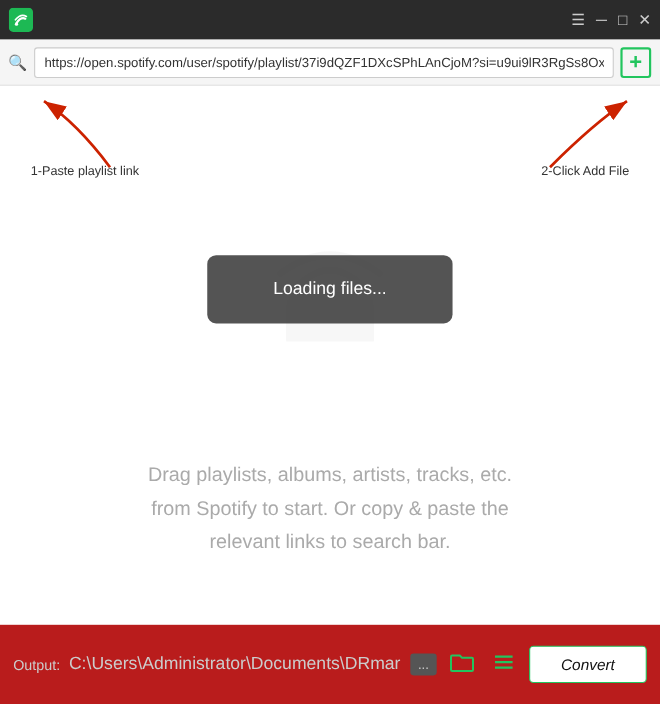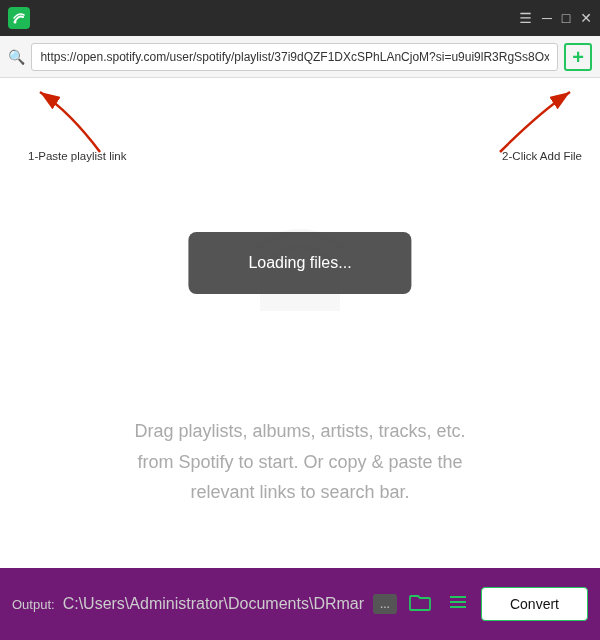--- a/index.html
+++ b/index.html
@@ -156,21 +156,21 @@
       color: #aaaaaa;
       font-size: 18px;
       line-height: 1.7;
       width: 340px;
     }
 
     
     .status-bar {
       width: 100%;
       height: 72px;
-      background: #701a75;
+      background: #b91c1c;
       display: flex;
       align-items: center;
       padding: 0 12px;
       gap: 8px;
       position: absolute;
       bottom: 0;
     }
 
     .output-label {
       color: #cccccc;
@@ -219,20 +219,21 @@
       background: #ffffff;
       border: 1px solid #22c55e;
       border-radius: 4px;
       color: #111;
       font-size: 14px;
       font-weight: 500;
       padding: 8px 28px;
       cursor: pointer;
       margin-left: auto;
       white-space: nowrap;
+      font-style: italic;
     }
   </style>
 </head>
 <body>
 
 <div class="title-bar">
   <div class="title-bar-left">
 
     <svg class="app-icon" viewBox="0 0 22 22" xmlns="http://www.w3.org/2000/svg">
       <rect width="22" height="22" rx="4" fill="#1db954"></rect>
@@ -270,21 +271,21 @@
   </div>
 
   <svg class="arrow-svg" style="position:absolute; top:4px; right:10px; width:130px; height:80px;" viewBox="0 0 130 80">
     <defs>
       <marker id="arrowhead2" markerWidth="8" markerHeight="6" refX="8" refY="3" orient="auto">
         <polygon points="0 0, 8 3, 0 6" fill="#cc2200"></polygon>
       </marker>
     </defs>
     <path d="M40,70 Q80,30 110,10" stroke="#cc2200" stroke-width="2.5" fill="none" marker-end="url(#arrowhead2)"></path>
   </svg>
-  <div style="position:absolute; top:68px; right:18px;">
+  <div style="position:absolute; top:68px; right:28px;">
     <span class="annotation-text">2-Click Add File</span>
   </div>
 
   <div class="streaming-icon" style="margin-top:-60px;">
     <svg width="120" height="100" viewBox="0 0 120 100">
       <rect x="20" y="55" width="80" height="55" rx="12" fill="#cccccc"></rect>
       <path d="M30 50 Q60 20 90 50" stroke="#cccccc" stroke-width="7" fill="none" stroke-linecap="round"></path>
       <path d="M15 38 Q60 5 105 38" stroke="#cccccc" stroke-width="7" fill="none" stroke-linecap="round"></path>
       <circle cx="60" cy="72" r="10" fill="#bbbbbb"></circle>
     </svg>

